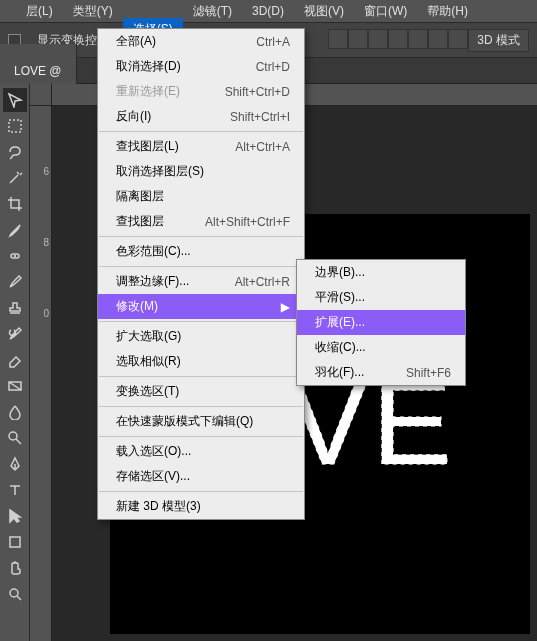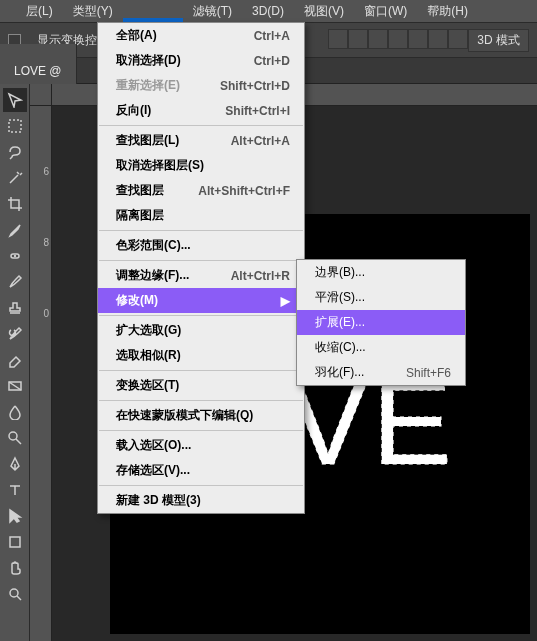--- a/index.html
+++ b/index.html
@@ -31,21 +31,21 @@
 .ruler-v { position: absolute; left: 0; top: 22px; bottom: 0; width: 22px; background: #535353; border-right: 1px solid #222; display:flex; flex-direction:column; align-items:flex-end; }
 .ruler-tick { color: #bbb; font-size: 10px; padding: 0 2px; }
 .ruler-v .ruler-tick { writing-mode: horizontal-tb; margin-top: 60px; }
 .ruler-corner { position:absolute; left:0; top:0; width:22px; height:22px; background:#535353; border-right:1px solid #222; border-bottom:1px solid #222; }
 
 .canvas { position: absolute; left: 80px; top: 130px; width: 420px; height: 420px; background: #000; display:flex; align-items:center; justify-content:center; }
 .love-svg-text { font-family: Impact, "Arial Black", sans-serif; font-size: 120px; letter-spacing: 4px; fill: #fff; stroke: #fff; stroke-width: 1; stroke-dasharray: 4 4; }
 
 
 .menu { position: absolute; background: #ededed; border: 1px solid #8a8a8a; box-shadow: 3px 3px 6px rgba(0,0,0,.4); color: #000; }
-.menu.main { left: 97px; top: 22px; width: 208px; font-weight: bold; }
+.menu.main { left: 97px; top: 28px; width: 208px; }
 .menu-item { display: flex; align-items: center; padding: 4px 14px 4px 18px; white-space: nowrap; cursor: default; }
 .menu-item.disabled { color: #999; }
 .menu-item.highlight { background: #8b5cf6; color: #fff; }
 .menu-label { flex: 1; }
 .menu-short { color: #555; margin-left: 20px; }
 .menu-arrow { margin-left: 10px; }
 .menu-sep { height: 1px; background: #c4c4c4; margin: 2px 1px; }
 
 .menu.sub { left: 296px; top: 259px; width: 170px; }
 
@@ -231,25 +231,25 @@
     </div>
     <div class="menu-sep"></div>
     <div class="menu-item">
       <span class="menu-label">查找图层(L)</span>
       <span class="menu-short">Alt+Ctrl+A</span>
     </div>
     <div class="menu-item">
       <span class="menu-label">取消选择图层(S)</span>
     </div>
     <div class="menu-item">
+      <span class="menu-label">隔离图层</span>
+    </div>
+    <div class="menu-item">
       <span class="menu-label">查找图层</span>
       <span class="menu-short">Alt+Shift+Ctrl+F</span>
-    </div>
-    <div class="menu-item">
-      <span class="menu-label">隔离图层</span>
     </div>
     <div class="menu-sep"></div>
     <div class="menu-item">
       <span class="menu-label">色彩范围(C)...</span>
     </div>
     <div class="menu-sep"></div>
     <div class="menu-item">
       <span class="menu-label">调整边缘(F)...</span>
       <span class="menu-short">Alt+Ctrl+R</span>
     </div>

